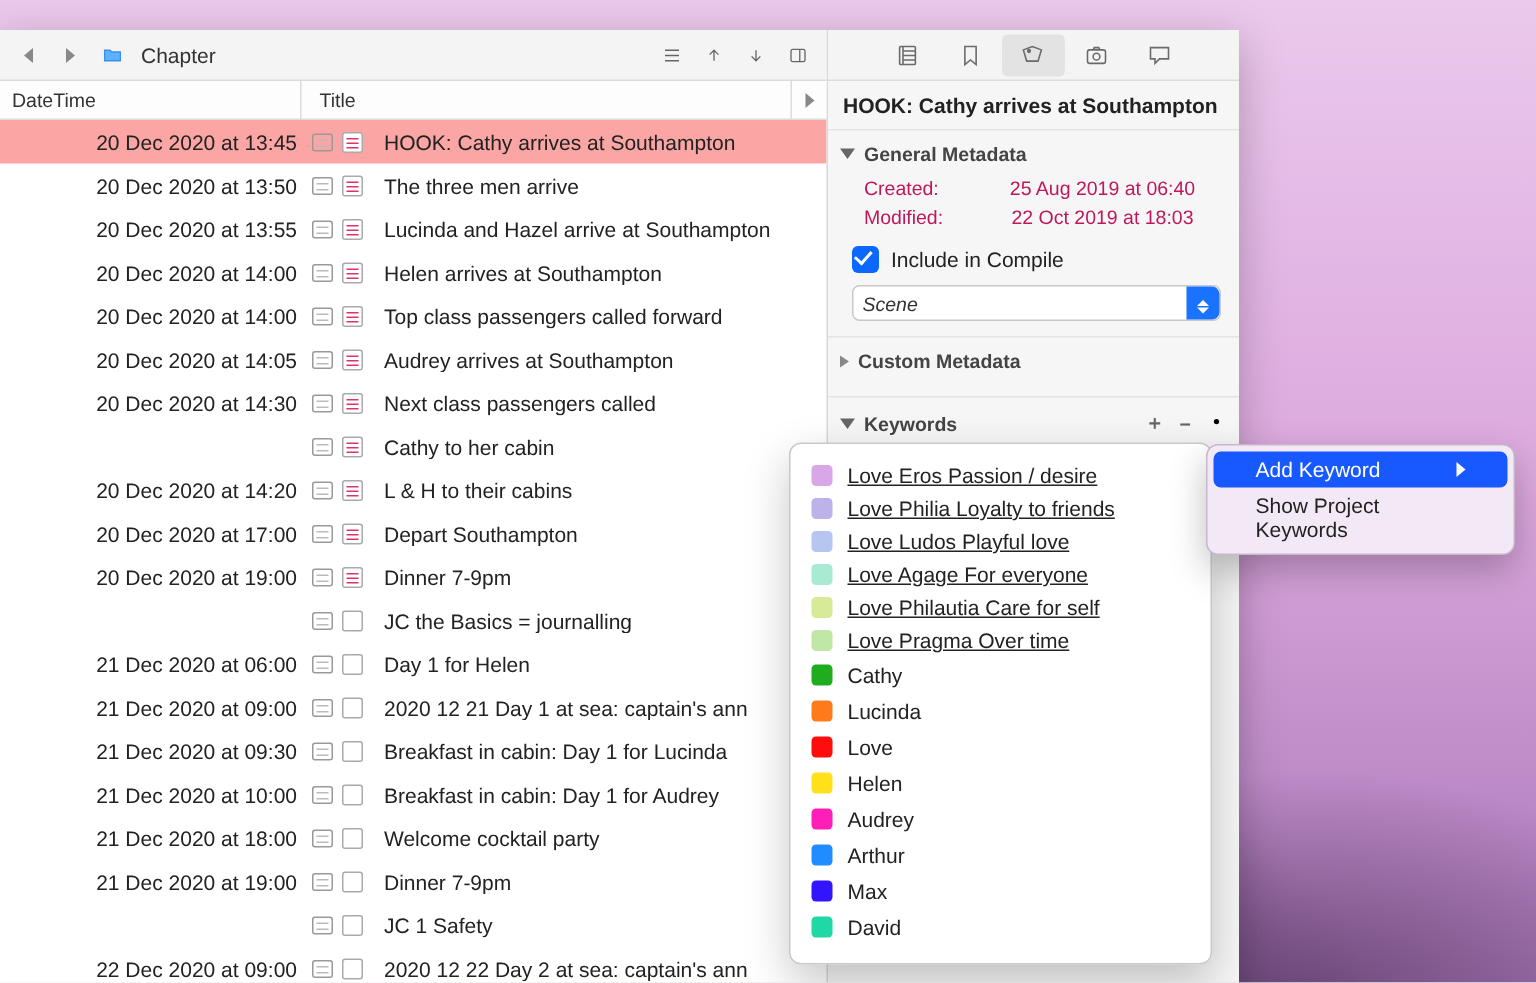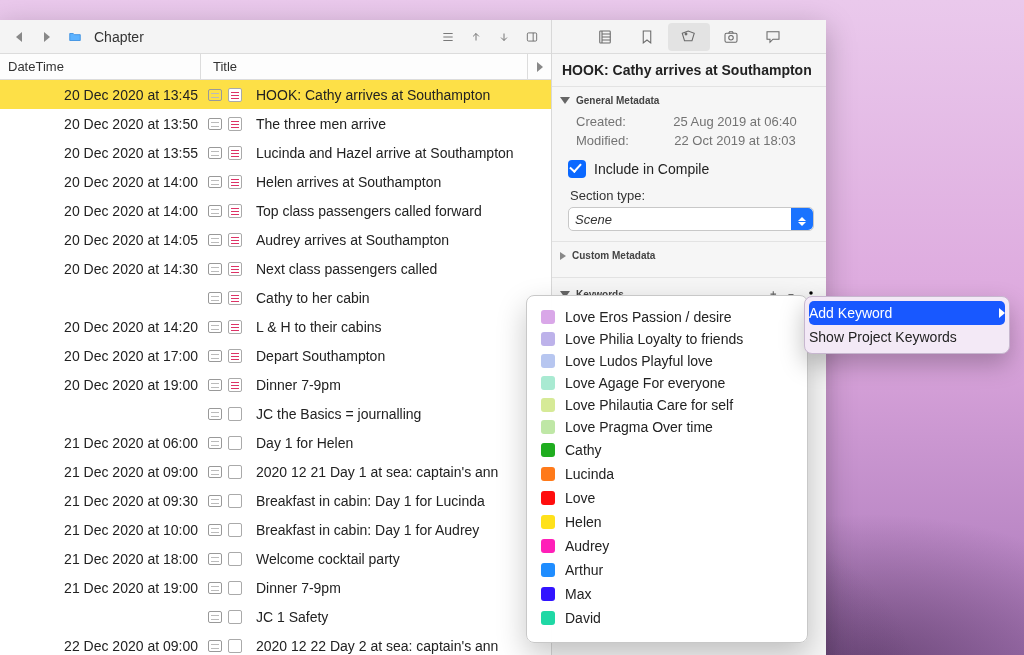--- a/index.html
+++ b/index.html
@@ -87,21 +87,21 @@
   .col-title { flex: 1; padding-left: 12px; border-left: 1px solid #dcdcdc; height: 100%; display:flex; align-items:center; }
   .col-end { width: 24px; border-left: 1px solid #dcdcdc; height:100%; display:flex; align-items:center; justify-content:center; color:#888; }
 
   .rows { flex: 1; overflow: hidden; }
   .row {
     display: flex;
     align-items: center;
     height: 29px;
     padding-left: 8px;
   }
-  .row.selected { background: #fde047; }
+  .row.selected { background: #fca5a5; }
   .cell-dt { width: 200px; text-align: right; padding-right: 10px; font-size: 14px; color: #222; }
   .cell-mid { width: 48px; display:flex; align-items:center; gap:6px; justify-content:flex-start; }
   .cell-title { flex:1; font-size: 14px; color:#222; white-space: nowrap; overflow:hidden; text-overflow: ellipsis; }
 
   .mini-outline {
     width: 14px; height: 12px;
     border: 1px solid #999;
     border-radius: 2px;
     position: relative;
   }
@@ -157,25 +157,25 @@
     font-weight:600; font-size:14px; color:#222;
     border-bottom:1px solid #e3e3e3;
   }
 
   .section {
     border-bottom:1px solid #e3e3e3;
     padding: 4px 8px 10px 8px;
   }
   .section-head {
     display:flex; align-items:center; gap:6px;
-    font-weight:600; font-size:10px; color:#444;
+    font-weight:600; font-size:13px; color:#444;
     padding:4px 0 6px 0;
   }
   .section-head .spacer { margin-left:auto; display:flex; gap:10px; align-items:center; color:#666; }
-  .kvrow { display:flex; font-size:13px; color:#737373; padding:2px 0 2px 16px; }
+  .kvrow { display:flex; font-size:13px; color:#be185d; padding:2px 0 2px 16px; }
   .kvrow .k { width:80px; }
   .kvrow .v { flex:1; text-align:center; padding-right:4px; }
 
   .include-row { display:flex; align-items:center; gap:8px; padding: 10px 4px 6px 8px; font-size:14px; }
   .chk {
     width:18px; height:18px; border-radius:4px;
     background:#0a68ff; position:relative;
   }
   .chk::after{
     content:""; position:absolute; left:4px; top:1px;
@@ -207,40 +207,40 @@
     top: 295px;
     width: 282px;
     background: rgba(255,255,255,0.97);
     border:1px solid #c8c8c8;
     border-radius:8px;
     box-shadow: 0 12px 30px rgba(0,0,0,0.22);
     padding: 10px 12px 12px 12px;
     z-index: 20;
   }
   .kw-item { display:flex; align-items:center; gap:10px; padding:4px 2px; font-size:14px; color:#222; }
-  .kw-item.tight { padding:3px 2px; }
+  .kw-item.tight { padding:3px 2px;text-decoration:underline; }
   .swatch { width:14px; height:14px; border-radius:3px; }
 
   
   .ctx-menu {
     position:absolute;
     left: 804px;
     top: 296px;
     width: 206px;
     background: #f3e9f6;
     border:1px solid #c7b7cf;
     border-radius:8px;
     box-shadow: 0 10px 24px rgba(0,0,0,0.25);
     padding: 4px;
     z-index: 30;
     font-size:14px;
   }
   .ctx-item {
     display:flex; align-items:center;
-    padding: 4px 0;
+    padding: 4px 28px;
     border-radius:5px;
     color:#222;
   }
   .ctx-item.hi { background:#1858ff; color:#fff; }
   .ctx-item .submenu-arrow { margin-left:auto; }
   .submenu-arrow::after{
     content:""; display:inline-block; width:0;height:0;
     border-top:5px solid transparent;border-bottom:5px solid transparent;border-left:6px solid currentColor;
   }
 
@@ -512,21 +512,20 @@
       </div>
       <div class="kvrow">
         <span class="k">Modified:</span>
         <span class="v">22 Oct 2019 at 18:03</span>
       </div>
 
       <div class="include-row">
         <span class="chk"></span>
         <span>Include in Compile</span>
       </div>
-      <div class="section-type-label">Section type:</div>
       <div class="dropdown">
         <span>Scene</span>
         <span class="dd-arrow"></span>
       </div>
     </div>
 
     <div class="section">
       <div class="section-head">
         <span class="tri-right"></span>
         <span>Custom Metadata</span>

